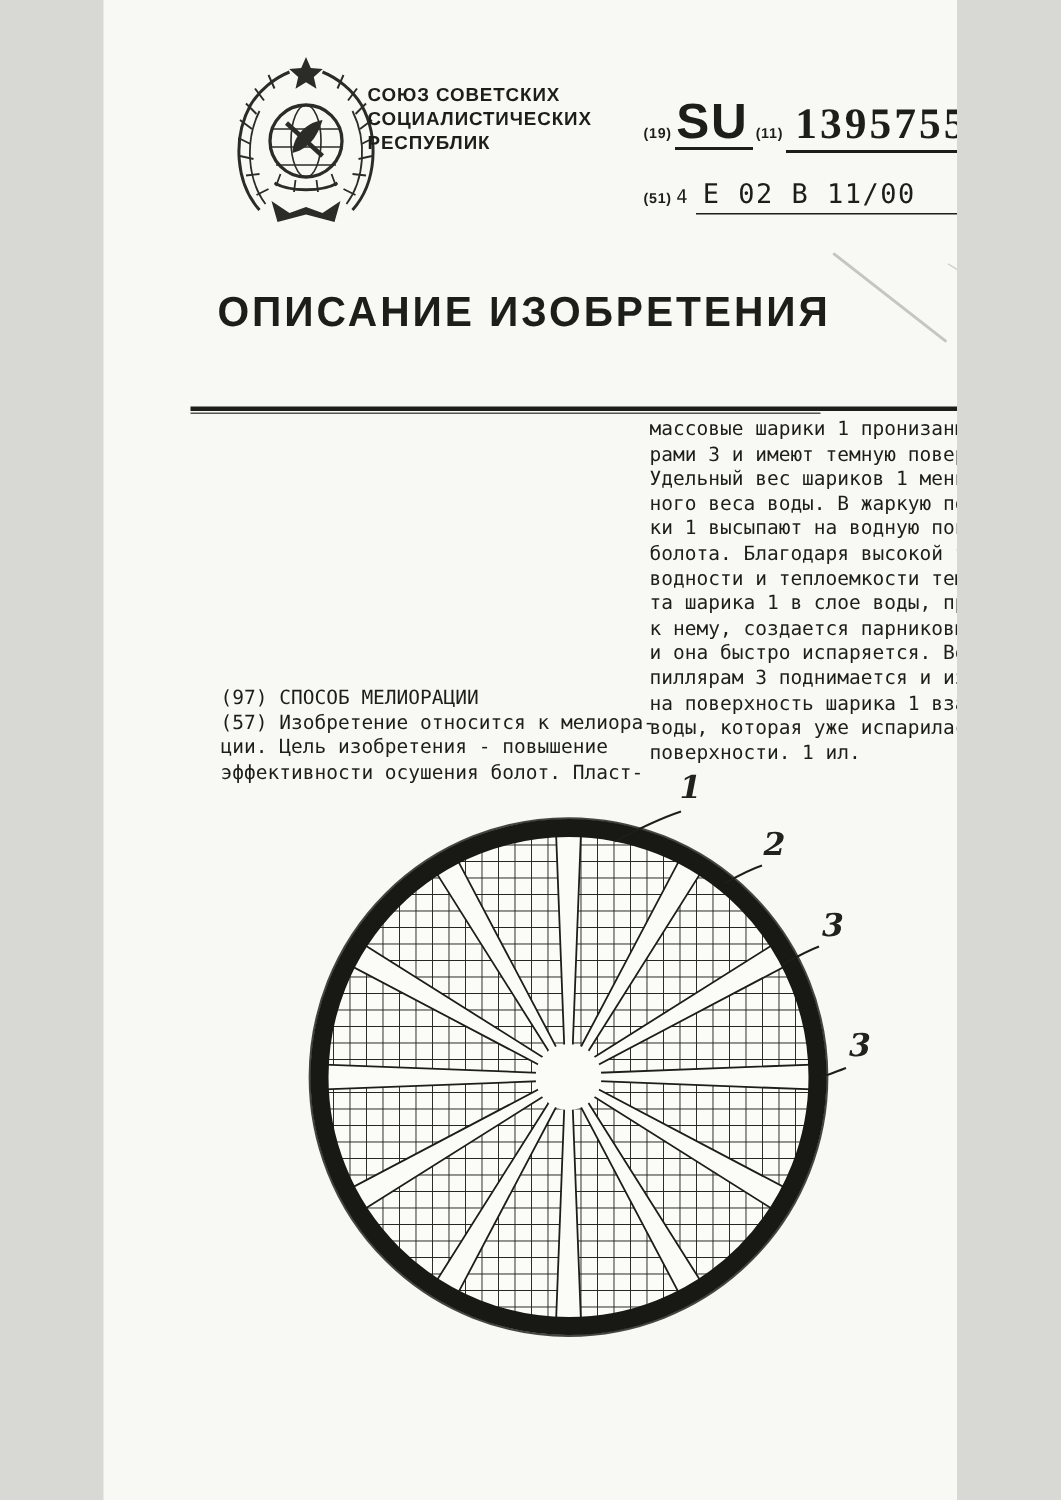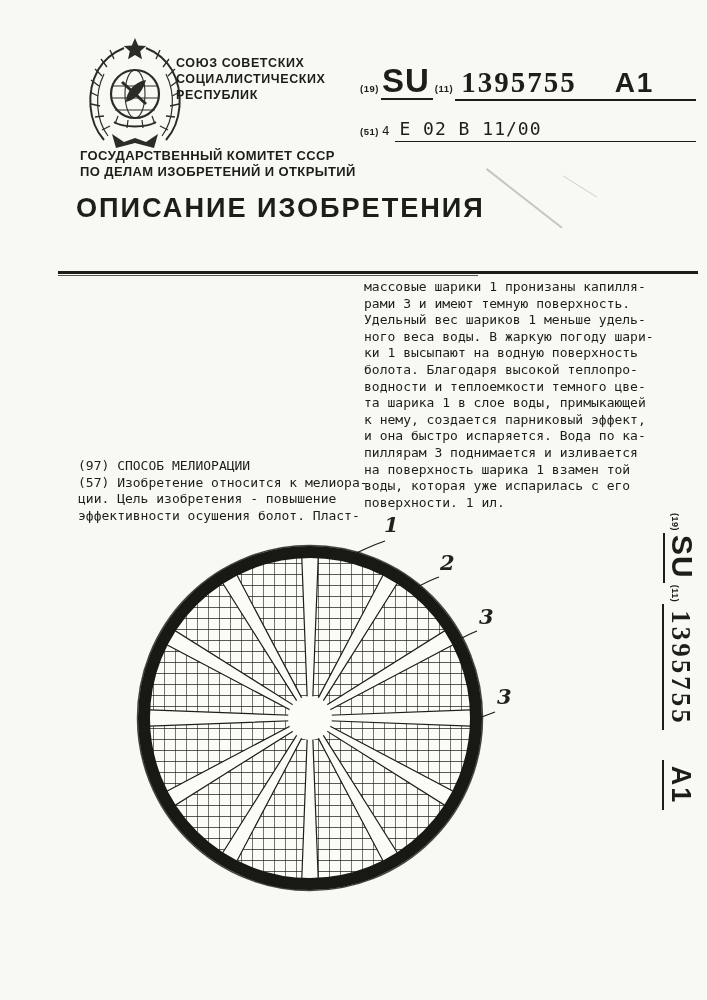--- a/index.html
+++ b/index.html
@@ -1,18 +1,18 @@
 <!DOCTYPE html>
 <html><head>
 <meta charset="utf-8">
 <style>
   html,body{margin:0;padding:0;}
   body{background:#d8d8d4;font-family:"Liberation Sans",sans-serif;}
   .page{
-    position:relative;width:707px;height:1000px;margin:0 auto;
+    position:relative;width:569px;height:1000px;margin:0 auto;
     background:#f8f8f4;color:#1d1d1a;overflow:hidden;
   }
   .abs{position:absolute;}
   
   .union{left:176px;top:55px;font-weight:bold;font-size:12.5px;line-height:16px;
          letter-spacing:.6px;white-space:pre-line;}
   .committee{left:80px;top:148px;font-weight:bold;font-size:13px;line-height:15.5px;
          letter-spacing:.4px;white-space:pre-line;}
   .codes{left:360px;top:64px;width:336px;}
   .codes-row1{display:flex;align-items:baseline;}
@@ -92,22 +92,20 @@
       <path d="M28,98 L40,106 L51,102 L62,106 L74,98 L70,112 L51,107 L32,112 Z" fill="#2b2b27" stroke="none"></path>
     </g>
 
     <path d="M51,2 l3.2,7.4 8,0.6 -6,5.3 1.8,7.9 -7,-4.3 -7,4.3 1.8,-7.9 -6,-5.3 8,-0.6 Z" fill="#2b2b27"></path>
   </svg>
 
   <div class="abs union">СОЮЗ СОВЕТСКИХ
 СОЦИАЛИСТИЧЕСКИХ
 РЕСПУБЛИК</div>
 
-  <div class="abs committee">ГОСУДАРСТВЕННЫЙ КОМИТЕТ СССР
-ПО ДЕЛАМ ИЗОБРЕТЕНИЙ И ОТКРЫТИЙ</div>
 
   <div class="abs codes">
     <div class="codes-row1">
       <span class="tiny">(19)</span>
       <span class="su-big">SU</span>
       <span class="tiny">(11)</span>
       <span class="numkind-wrap">
         <span class="num-big">1395755</span>
         <span class="kind-big">A1</span>
       </span>

